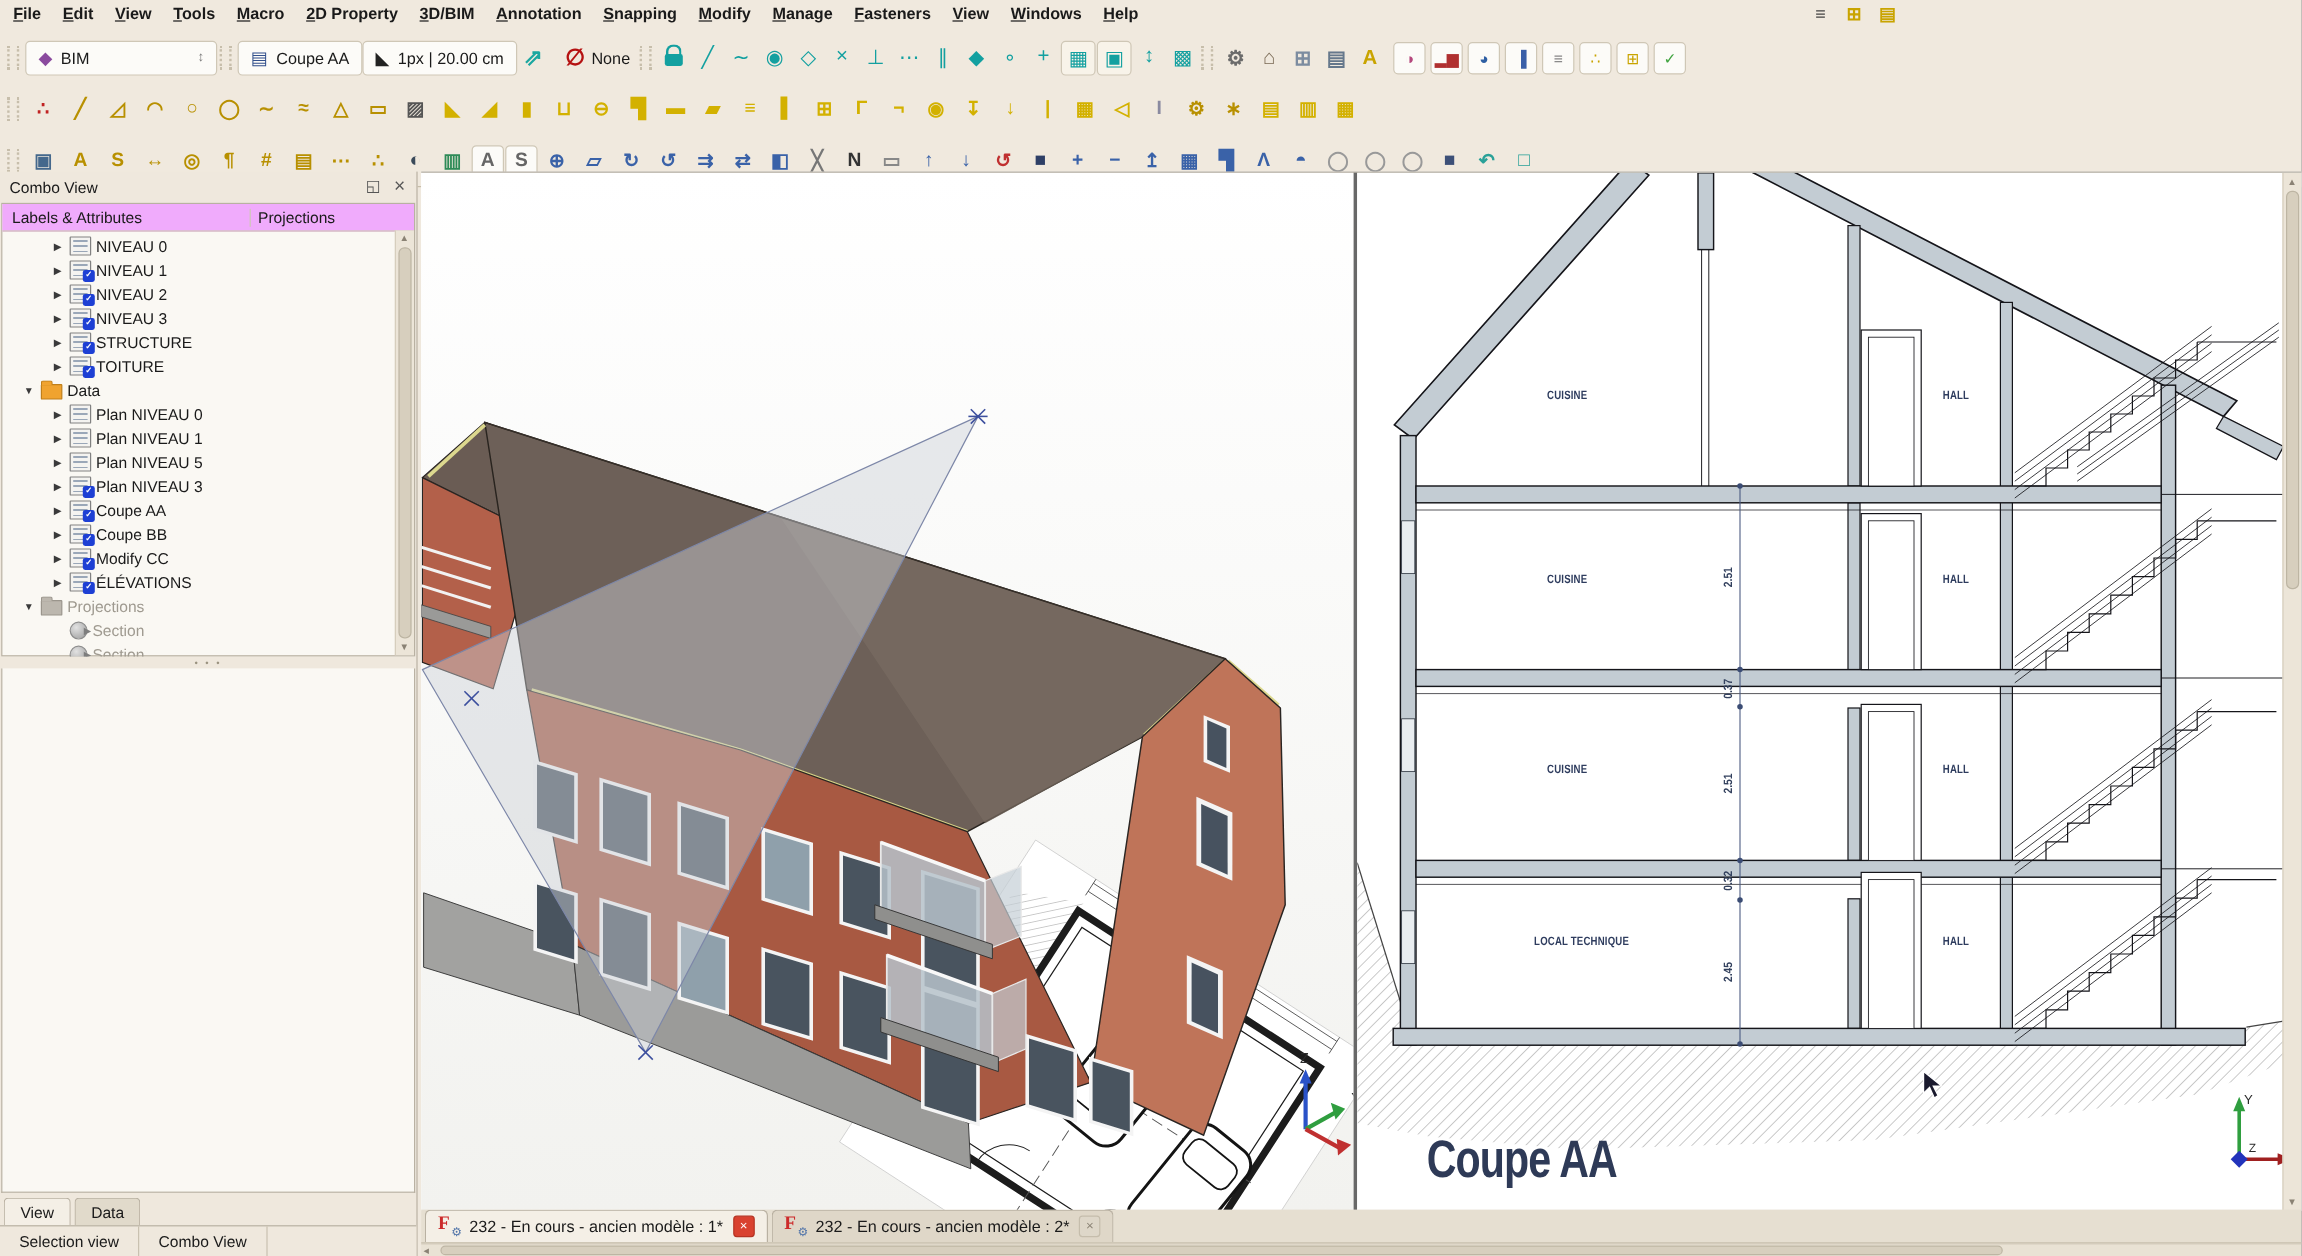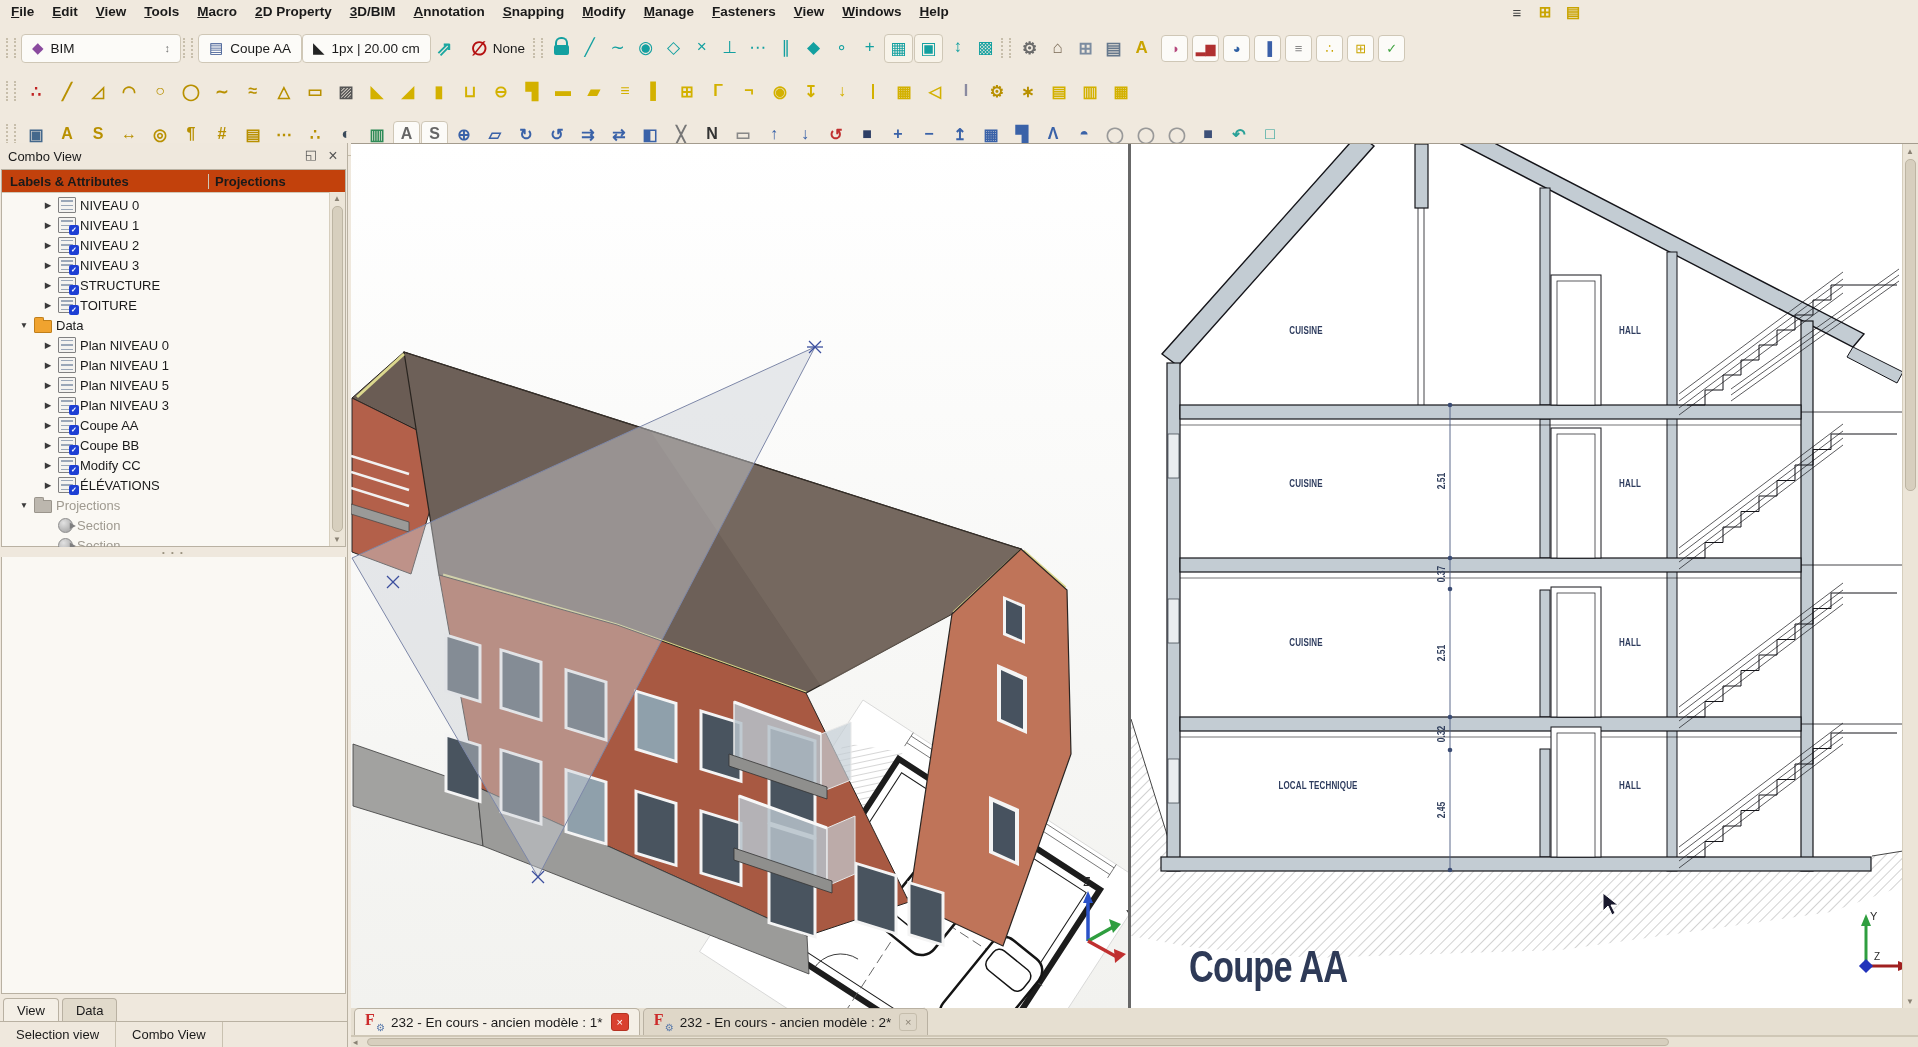--- a/index.html
+++ b/index.html
@@ -30,21 +30,21 @@
   .arrow-ico{color:#1ba7a0;font-weight:bold;font-size:19px;}
   
   .panel{position:absolute;left:0;top:143px;width:347px;height:904px;background:#efe8dd;border-right:1px solid #b9b1a2;display:flex;flex-direction:column;}
   .panel-title{height:26px;display:flex;align-items:center;justify-content:space-between;padding:0 6px 0 8px;font-size:13px;}
   .pt-icons{display:flex;gap:6px;color:#555;}
   .pt-icons span{font-size:13px;width:16px;text-align:center;}
   .panel-tabs{height:29px;display:flex;align-items:flex-end;padding-left:4px;gap:3px;}
   .ptab{padding:5px 14px 4px;font-size:13px;border:1px solid #b9b1a2;border-bottom:none;border-radius:4px 4px 0 0;background:#e1dacb;}
   .ptab.active{background:#f4efe6;}
   .tree-wrap{position:relative;height:376px;margin:0 1px;background:#faf8f3;border:1px solid #b9b1a2;}
-  .tree-header{display:flex;height:22px;background:#c2410c;border-bottom:1px solid #cfc7b6;font-size:13px;align-items:center;font-weight:bold;}
+  .tree-header{display:flex;height:22px;background:#f0abfc;border-bottom:1px solid #cfc7b6;font-size:13px;align-items:center;}
   .tree-header .c1{flex:1;padding-left:8px;}
   .tree-header .c2{width:130px;border-left:1px solid #cfc7b6;padding-left:6px;}
   .tree-rows{height:352px;overflow:hidden;padding-top:2px;}
   .trow{display:flex;align-items:center;height:20px;font-size:13px;gap:4px;}
   .trow.d1{padding-left:16px;}
   .trow.d2{padding-left:40px;}
   .trow .exp{width:12px;text-align:center;font-size:8.5px;color:#3a3a3a;}
   .trow.gray .tlabel{color:#9f9a90;}
   .ticon{position:relative;width:16px;height:14px;flex:0 0 auto;}
   .ticon.doc{background:#f4f3f0;border:1px solid #818181;border-radius:1px;}

